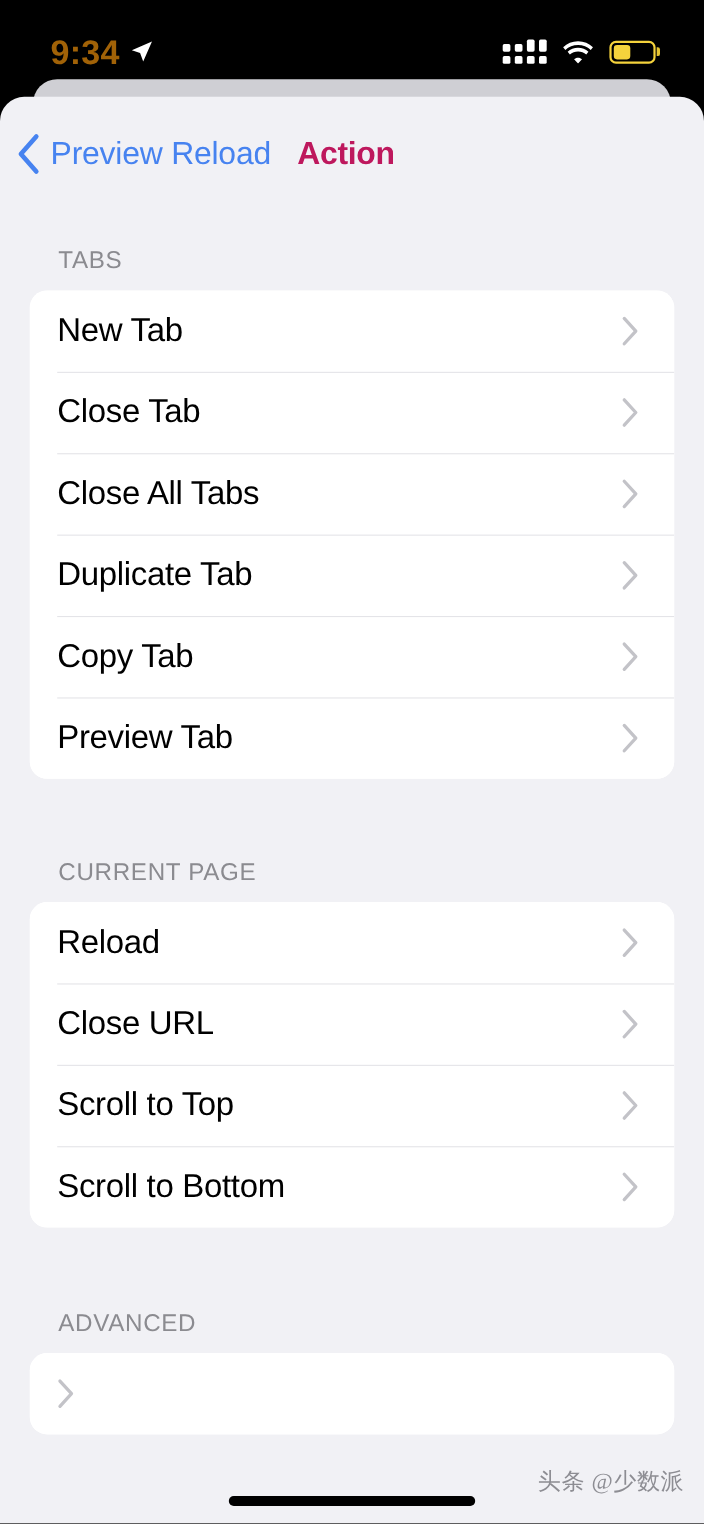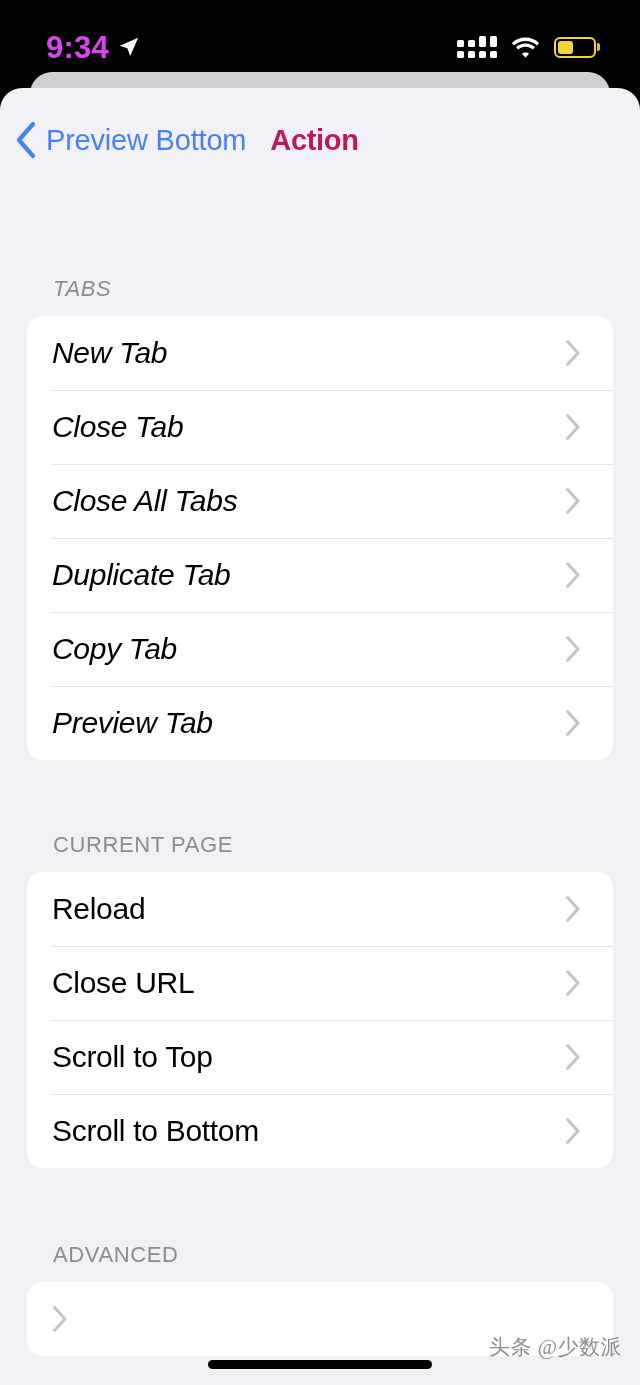--- a/index.html
+++ b/index.html
@@ -23,21 +23,21 @@
   
   .status-bar {
     position: absolute;
     top: 0; left: 0;
     width: 640px;
     height: 88px;
     display: flex;
     align-items: center;
     justify-content: space-between;
     padding: 0 44px 0 46px;
-    color: #d946ef;
+    color: #a16207;
     z-index: 5;
   }
   .status-left {
     display: flex;
     align-items: center;
     gap: 9px;
     margin-top: 6px;
   }
   .status-time {
     font-size: 31px;
@@ -153,21 +153,21 @@
     padding-bottom: 40px;
   }
 
   .section { margin-bottom: 0; }
   .section-header {
     color: #8b8b90;
     font-size: 22px;
     letter-spacing: 0.6px;
     padding: 0 0 14px 53px;
   }
-  .section-sp-1 { margin-top: 84px; font-style: italic; }
+  .section-sp-1 { margin-top: 32px; }
   .section-sp-2 { margin-top: 72px; }
   .section-sp-3 { margin-top: 74px; }
 
   .card {
     margin: 0 27px;
     background: #ffffff;
     border-radius: 16px;
     overflow: hidden;
   }
 
@@ -256,21 +256,21 @@
 
   <div class="sheet-back"></div>
 
   <div class="sheet-front">
 
     <div class="nav-bar">
       <div class="back-btn">
         <svg class="back-chevron" viewBox="0 0 22 38">
           <path d="M19 3 L5 19 L19 35" fill="none" stroke="#4783f0" stroke-width="4.2" stroke-linecap="round" stroke-linejoin="round"></path>
         </svg>
-        <span class="back-label">Preview Bottom</span>
+        <span class="back-label">Preview Reload</span>
       </div>
       <div class="nav-title">Action</div>
     </div>
 
     <div class="content">
 
       <div class="section section-sp-1">
         <div class="section-header">TABS</div>
         <div class="card">
           <div class="row">

